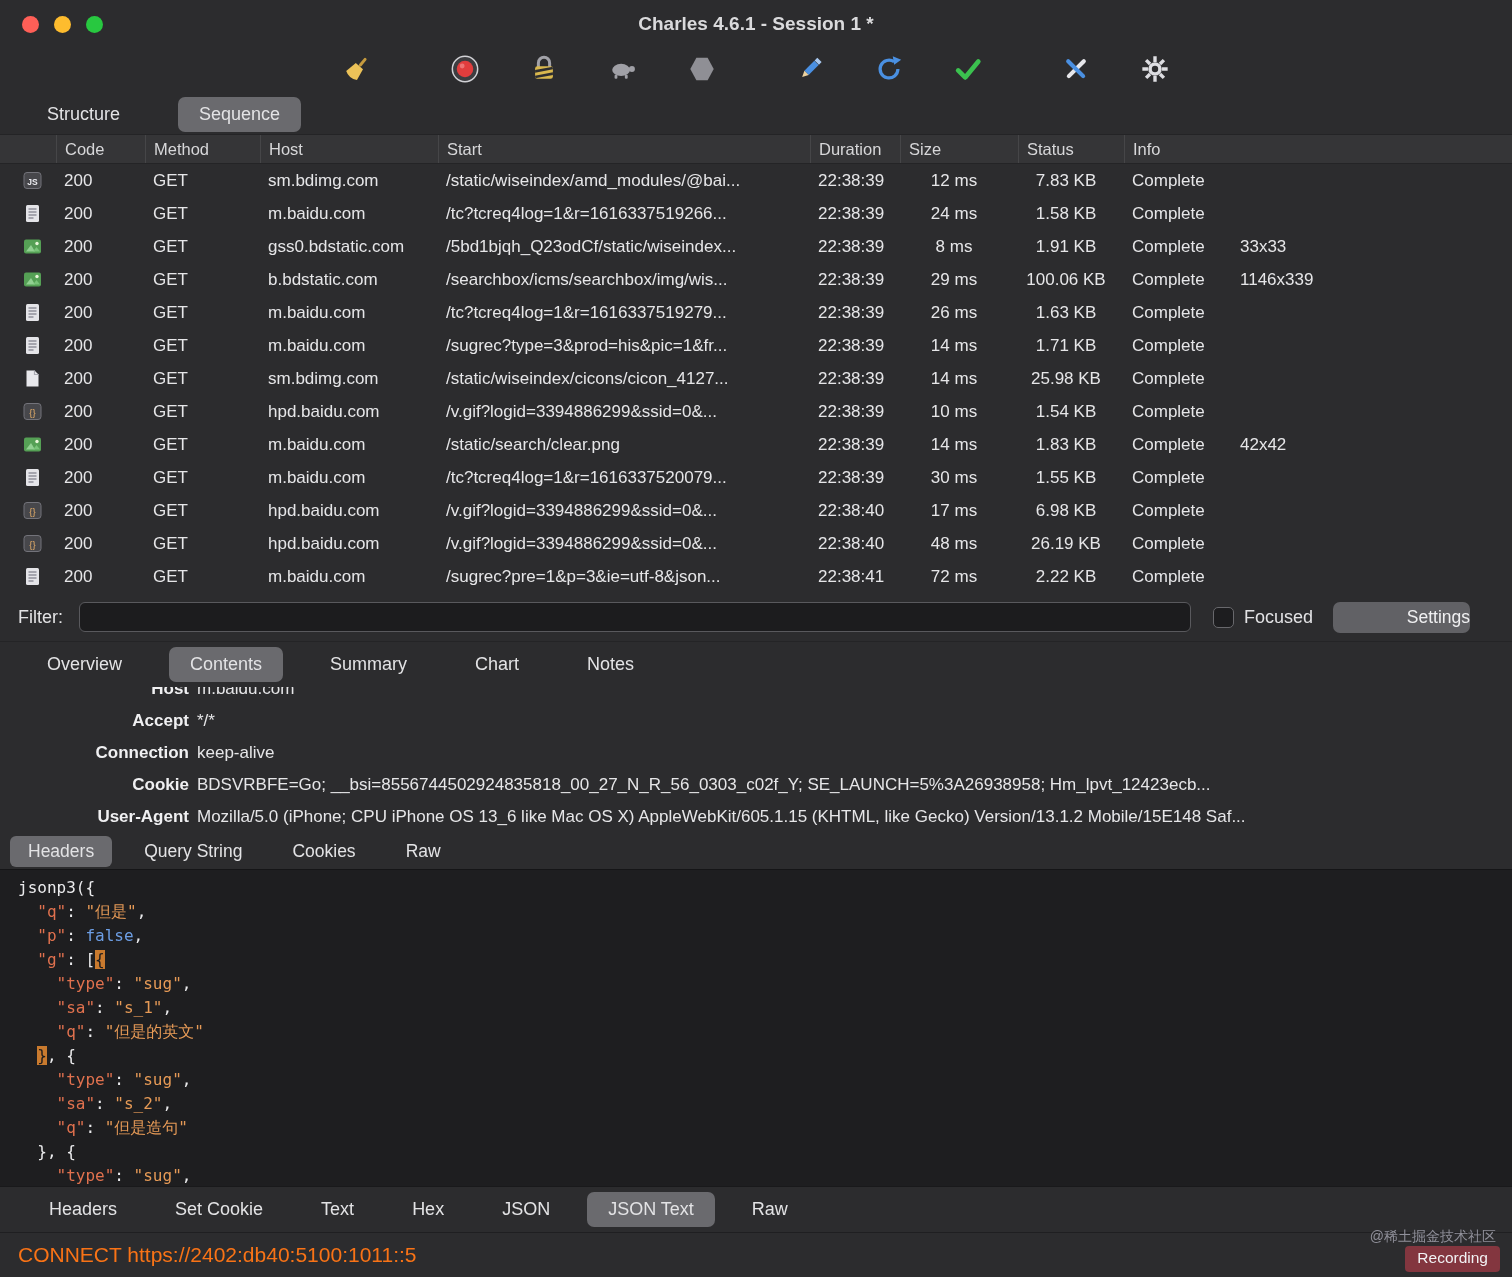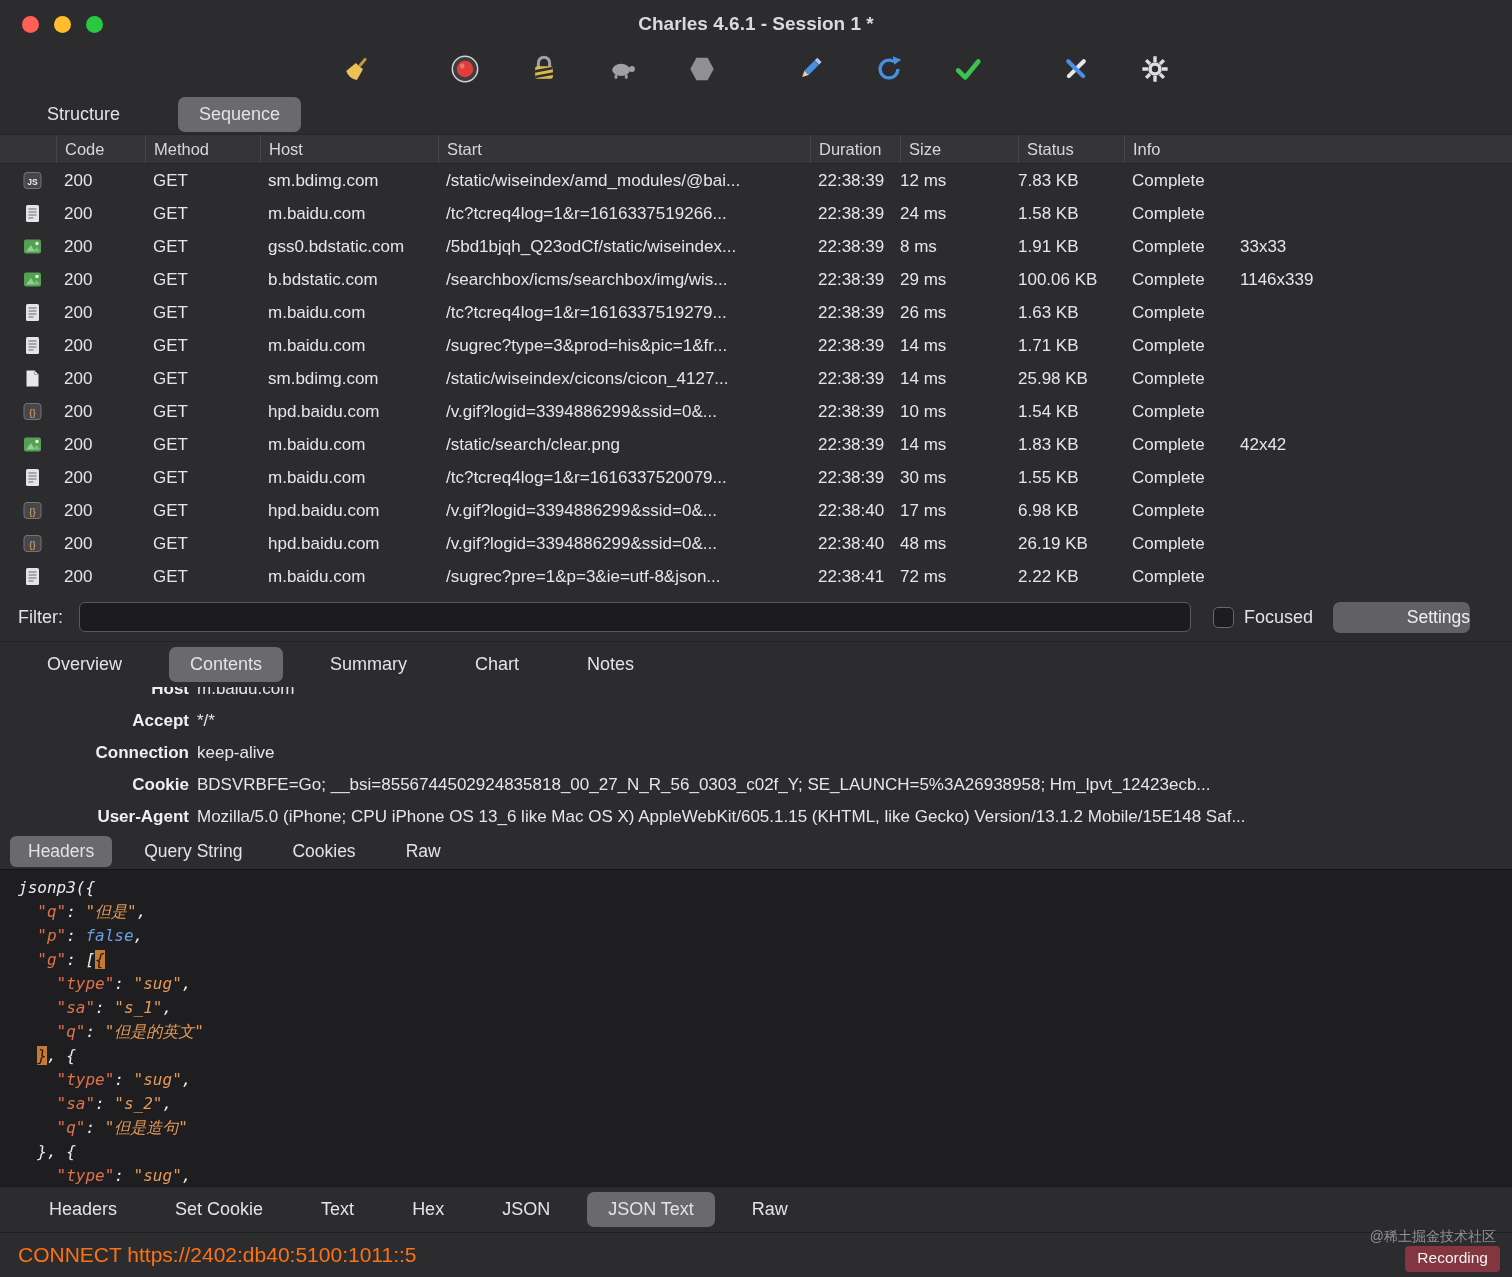--- a/index.html
+++ b/index.html
@@ -32,40 +32,40 @@
   .bottom-tabs { flex:0 0 46px; padding-left:28px; gap:16px; border-top:1px solid #19191b; }
 
   
   .grid { display:grid; grid-template-columns:56px 89px 115px 178px 372px 90px 118px 106px 108px minmax(0,1fr); align-items:center; }
   .thead { flex:0 0 28px; background:#353537; border-top:1px solid #242426; border-bottom:1px solid #242426; font-size:16.5px; color:#d7d7d9; }
   .hcell { padding-left:8px; height:28px; display:flex; align-items:center; border-left:1px solid #464648; white-space:nowrap; overflow:hidden; }
   .hcell.first { border-left:none; }
   .tbody { flex:0 0 429px; font-size:17px; overflow:hidden; }
   .trow { height:33px; }
   .cell { padding-left:8px; white-space:nowrap; overflow:hidden; }
-  .cell.right { text-align:left; padding-right:10px; padding-left:0; }
+  .cell.right { text-align:center; padding-right:10px; padding-left:0; }
   .c-icon { display:flex; justify-content:center; align-items:center; }
 
   
   .filter-row { flex:0 0 48px; display:flex; align-items:center; padding-left:18px; }
   .filter-label { font-size:18px; color:#e3e3e5; }
   .filter-input { width:1112px; height:30px; margin-left:16px; background:#1c1c1e; border:1px solid #59595d; border-radius:6px; color:#eeeef0; font-size:16px; padding:0 10px; outline:none; }
   .checkbox { width:21px; height:21px; margin-left:22px; border-radius:5px; background:#1d1d1f; border:1.5px solid #68686c; }
   .focused-label { font-size:18px; margin-left:10px; color:#e3e3e5; }
   .settings-btn { margin-left:20px; width:137px; height:31px; background:#616165; border:none; border-radius:7px; color:#f0f0f2; font-size:17.5px; font-family:inherit;text-align:right; }
 
   
   .headers-panel { flex:0 0 146px; overflow:hidden; font-size:17px; }
   .kv { display:flex; height:32px; line-height:32px; }
   .kv.clipped { margin-top:-14px; }
   .kv-k { width:197px; text-align:right; padding-right:8px; font-weight:bold; color:#f0f0f2; flex:0 0 auto; }
   .kv-v { flex:1; white-space:nowrap; overflow:hidden; color:#e6e6e8; padding-right:10px; }
 
   
-  .code-panel { flex:1 1 auto; background:#1e1e20; border-top:1px solid #151517; overflow:hidden; padding:6px 0 0 18px; font-family:"DejaVu Sans Mono","Liberation Mono",monospace; font-size:16px; line-height:24px;font-style:italic; }
+  .code-panel { flex:1 1 auto; background:#1e1e20; border-top:1px solid #151517; overflow:hidden; padding:6px 0 0 18px; font-family:"DejaVu Sans Mono","Liberation Mono",monospace; font-size:16px; line-height:24px; }
   .cline { white-space:pre; }
   .tk-p { color:#ebebed; }
   .tk-k { color:var(--key-orange,#e0714e); }
   .tk-s { color:var(--string-orange,#e69a56); }
   .tk-b { color:var(--bool-blue,#6d9ee4); }
   .tk-h { background:var(--bracket-highlight-bg,#c97a2e); color:#1b1b1d; }
 
   
   .status-bar { flex:0 0 45px; border-top:1px solid #1f1f21; display:flex; align-items:center; font-size:21px; color:#f97316; padding-left:18px; }
   .watermark { position:absolute; right:16px; top:1228px; font-size:14px; color:#90909a; }

